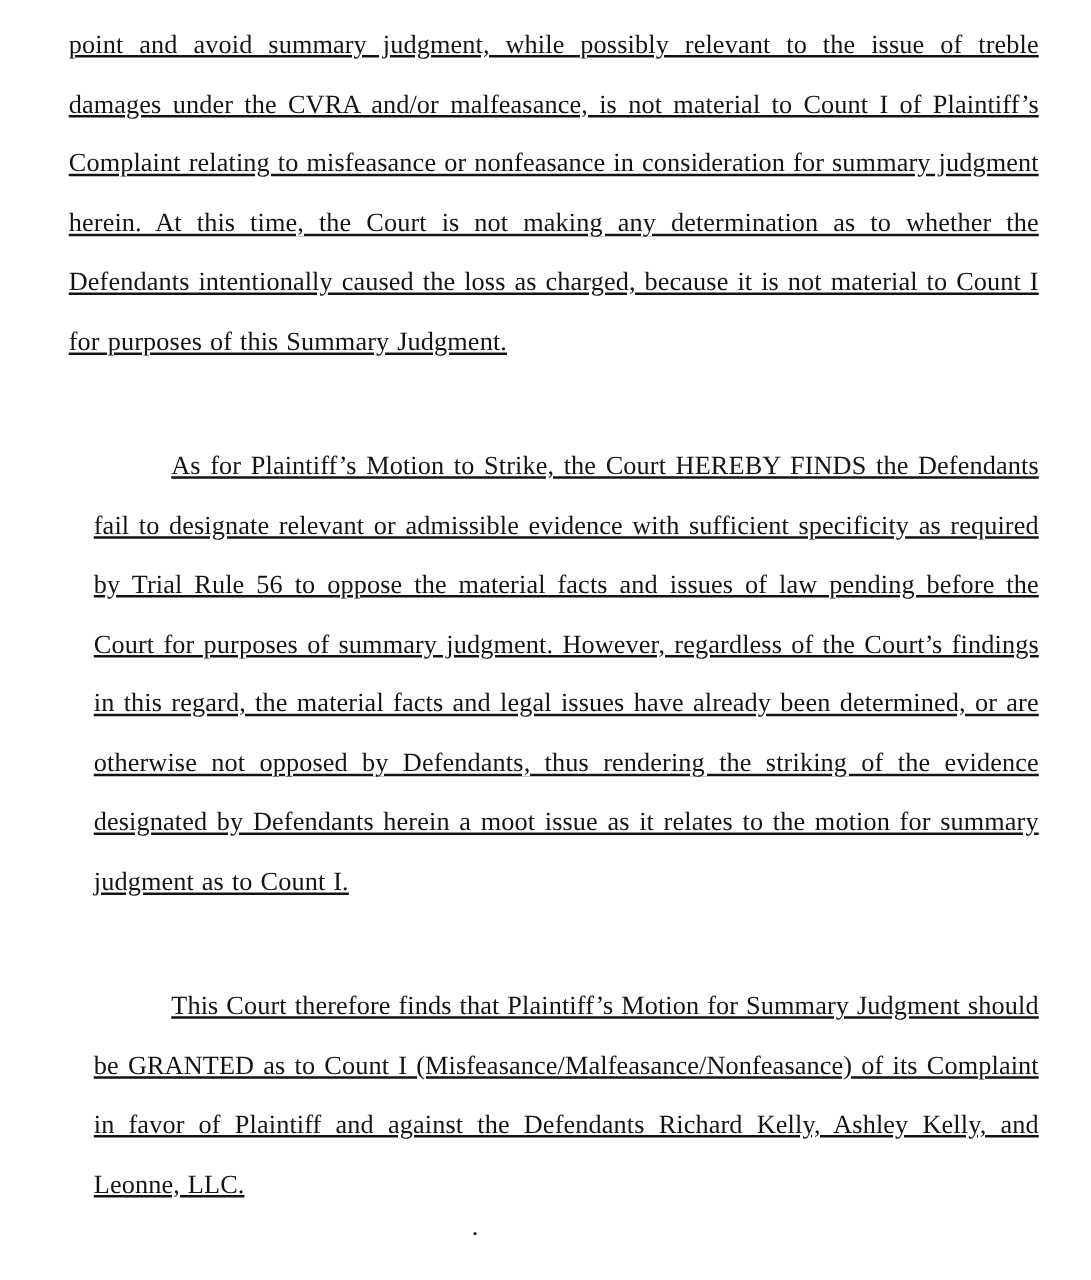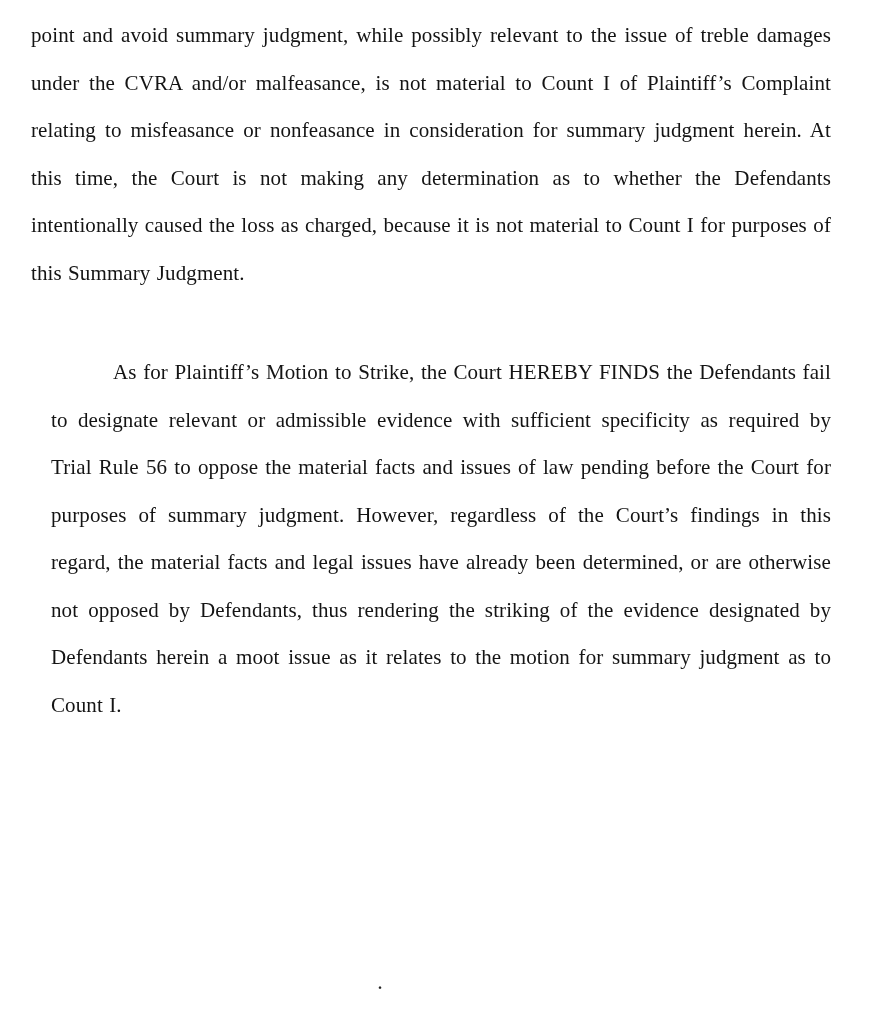--- a/index.html
+++ b/index.html
@@ -12,22 +12,23 @@
     height: 1024px;
     overflow: hidden;
     font-family: "Liberation Serif", "DejaVu Serif", serif;
   }
   .page {
     box-sizing: border-box;
     width: 873px;
     height: 1024px;
     background: #ffffff;
     color: #141414;
-    padding: 12px 42px 0 31px;
+    padding: 12px 42px 0 55px;
     position: relative;
+    text-decoration: underline;
   }
   .para {
     font-size: 21px;
     line-height: 47.5px;
     text-align: justify;
     margin: 0 0 52px 0;
     letter-spacing: 0.1px;
     word-spacing: 1px;
   }
   .para.indent {
@@ -45,15 +46,16 @@
   }
 </style>
 </head>
 <body>
 
 <div class="page">
   <p class="para">point and avoid summary judgment, while possibly relevant to the issue of treble damages under the CVRA and/or malfeasance, is not material to Count I of Plaintiff’s Complaint relating to misfeasance or nonfeasance in consideration for summary judgment herein.  At this time, the Court is not making any determination as to whether the Defendants intentionally caused the loss as charged, because it is not material to Count I for purposes of this Summary Judgment.</p>
 
   <p class="para indent">As for Plaintiff’s Motion to Strike, the Court HEREBY FINDS the Defendants fail to designate relevant or admissible evidence with sufficient specificity as required by Trial Rule 56 to oppose the material facts and issues of law pending before the Court for purposes of summary judgment. However, regardless of the Court’s findings in this regard, the material facts and legal issues have already been determined, or are otherwise not opposed by Defendants, thus rendering the striking of the evidence designated by Defendants herein a moot issue as it relates to the motion for summary judgment as to Count I.</p>
 
+  <p class="para indent">This Court therefore finds that Plaintiff’s Motion for Summary Judgment should be GRANTED as to Count I (Misfeasance/Malfeasance/Nonfeasance) of its Complaint in favor of Plaintiff and against the Defendants Richard Kelly, Ashley Kelly, and Leonne, LLC.</p>
 
   <span class="footer-mark">.</span>
 </div>
 
 </body></html>

